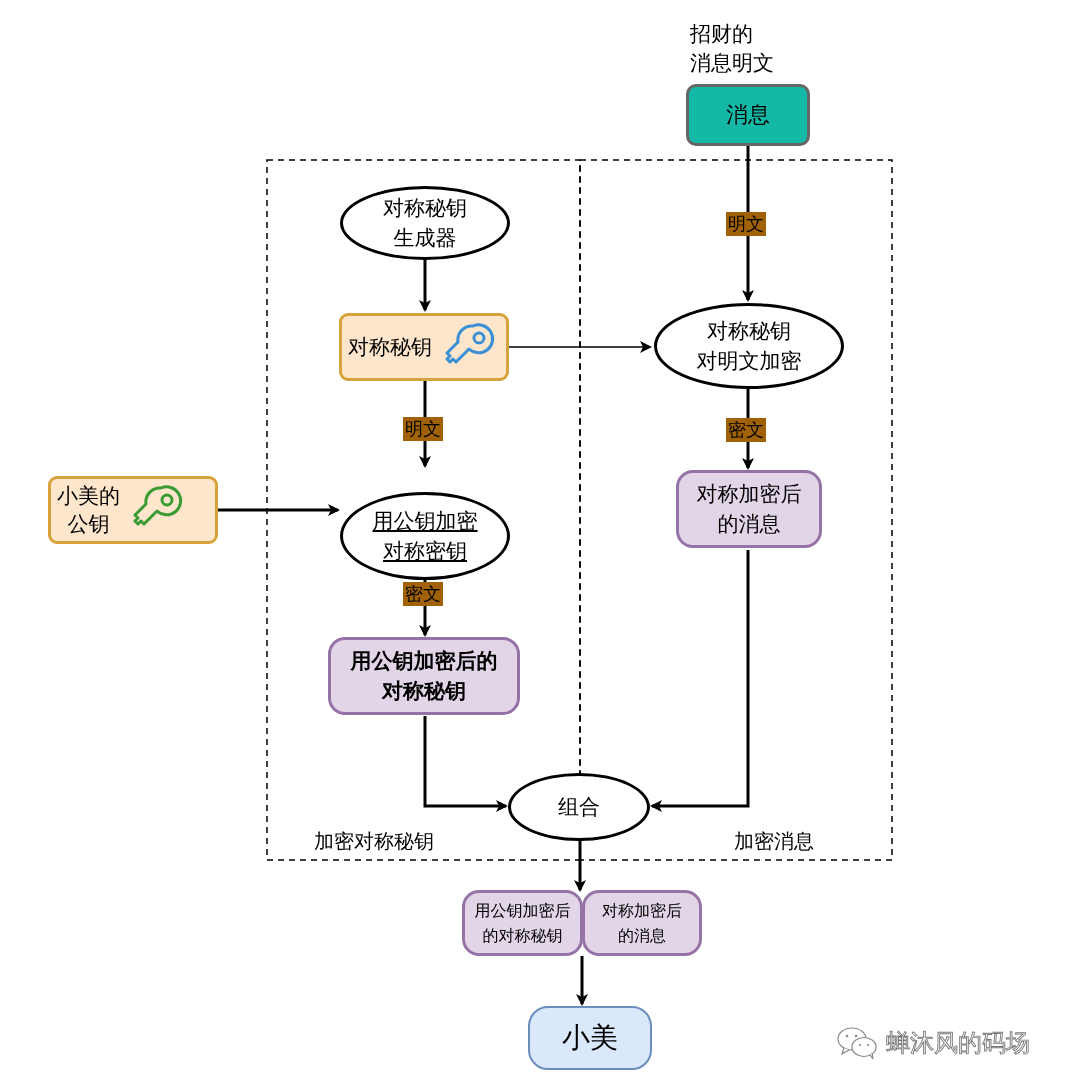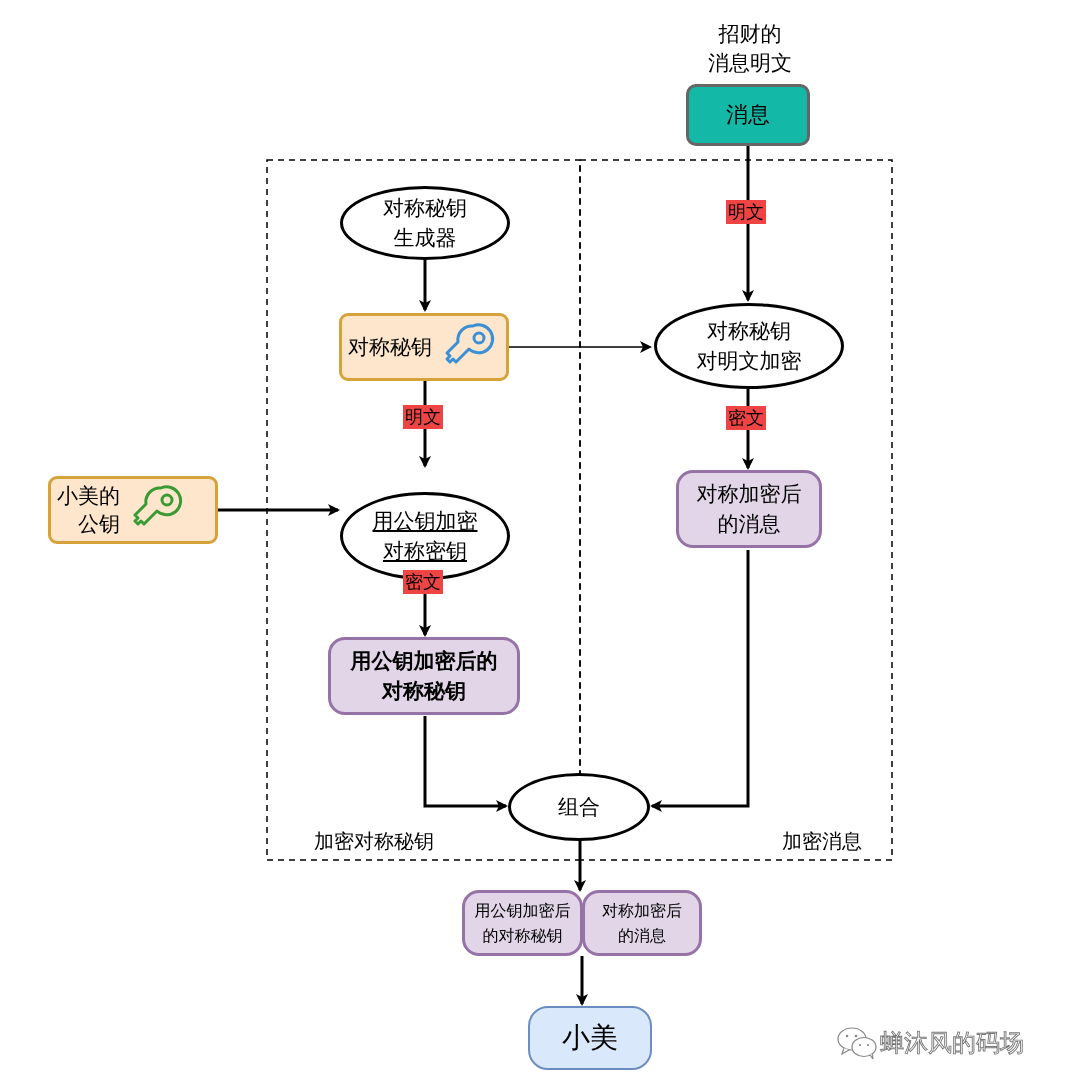--- a/index.html
+++ b/index.html
@@ -7,26 +7,26 @@
          font-family: "DejaVu Sans", "Liberation Sans", sans-serif; color: #000; }
   svg.edges { position: absolute; left: 0; top: 0; width: 1080px; height: 1092px; }
   .node { position: absolute; box-sizing: border-box; display: flex; align-items: center;
           justify-content: center; text-align: center; font-size: 21px; line-height: 30px; white-space: pre-line; }
   .ellipse { border: 3px solid #000; border-radius: 50%; background: #fff; }
   .grey { background: #14b8a6; border: 3px solid #666; border-radius: 10px; font-size: 22px; }
   .orange { background: #fde6cc; border: 3px solid #d6a23a; border-radius: 9px; justify-content: flex-start; padding-left: 6px; }
   .purple { background: #e1d5e7; border: 3px solid #9673a6; border-radius: 17px; }
   .purple-sm { font-size: 16px; line-height: 25px; }
   .blue { background: #dae8fc; border: 2px solid #6c8ebf; border-radius: 20px; font-size: 28px; }
-  .label { position: absolute; font-size: 18px; background: #ef4444; line-height: 22px; padding: 1px 2px; white-space: pre-line; text-align: left; }
-  .caption { position: absolute; font-size: 21px; line-height: 29px; text-align: center; white-space: pre-line; }
+  .label { position: absolute; font-size: 18px; background: #a16207; line-height: 22px; padding: 1px 2px; white-space: pre-line; text-align: left; margin-top: 12px; }
+  .caption { position: absolute; font-size: 21px; line-height: 29px; white-space: pre-line; }
   .group-label { position: absolute; font-size: 20px; }
   .key { position: absolute; }
   .watermark { position: absolute; left: 836px; top: 1026px; font-size: 24px; color: #fff;
-               -webkit-text-stroke: 0.9px #777; display: flex; align-items: center; }
+               -webkit-text-stroke: 0.9px #777; display: flex; align-items: center; gap: 6px; }
 </style>
 </head>
 <body>
 
 <svg class="edges" viewBox="0 0 1080 1092">
   <defs>
     <marker id="arrow" markerWidth="12" markerHeight="12" refX="10" refY="6" orient="auto" markerUnits="userSpaceOnUse">
       <path d="M0,0 L12,6 L0,12 L3,6 Z" fill="#000"></path>
     </marker>
   </defs>
@@ -69,21 +69,21 @@
   <span>对称秘钥</span>
 </div>
 <svg class="key" style="left:444px; top:322px;" width="52" height="50" viewBox="0 0 52 50">
   <g fill="none" stroke="#3a8fd6" stroke-width="3" stroke-linejoin="round" stroke-linecap="round">
     <path d="M29,4 a14,14 0 1 1 -4,23 L12,40 L9,37 L6,40 L3,37 L6,34 L3,31 L8,26 L14,20 a14,14 0 0 1 15,-16 Z"></path>
     <circle cx="35" cy="16" r="5"></circle>
   </g>
 </svg>
 
 <div class="node orange" style="left:48px; top:476px; width:170px; height:68px; line-height:28px; text-align:left;">
-  <span style="text-align:right;">小美的
+  <span style="text-align:center;">小美的
 公钥</span>
 </div>
 <svg class="key" style="left:132px; top:484px;" width="52" height="50" viewBox="0 0 52 50">
   <g fill="none" stroke="#3a9a34" stroke-width="3" stroke-linejoin="round" stroke-linecap="round">
     <path d="M29,4 a14,14 0 1 1 -4,23 L12,40 L9,37 L6,40 L3,37 L6,34 L3,31 L8,26 L14,20 a14,14 0 0 1 15,-16 Z"></path>
     <circle cx="35" cy="16" r="5"></circle>
   </g>
 </svg>
 
 <div class="node ellipse" style="left:340px; top:492px; width:170px; height:88px;text-decoration:underline;">用公钥加密
@@ -106,21 +106,21 @@
 的消息</div>
 
 <div class="node blue" style="left:528px; top:1006px; width:124px; height:64px;">小美</div>
 
 <div class="label" style="left:726px; top:200px;">明文</div>
 <div class="label" style="left:403px; top:405px;">明文</div>
 <div class="label" style="left:403px; top:570px;">密文</div>
 <div class="label" style="left:726px; top:406px;">密文</div>
 
 <div class="group-label" style="left:314px; top:828px;">加密对称秘钥</div>
-<div class="group-label" style="left:782px; top:828px;">加密消息</div>
+<div class="group-label" style="left:734px; top:828px;">加密消息</div>
 
 <div class="watermark">
   <svg width="44" height="34" viewBox="0 0 44 34">
     <g fill="#fff" stroke="#888" stroke-width="1.2">
       <ellipse cx="16" cy="13" rx="14" ry="11"></ellipse>
       <path d="M8,22 L6,28 L13,24"></path>
       <ellipse cx="28" cy="21" rx="12" ry="9.5"></ellipse>
       <path d="M34,29 L37,33 L36,27"></path>
     </g>
     <g fill="#888">

